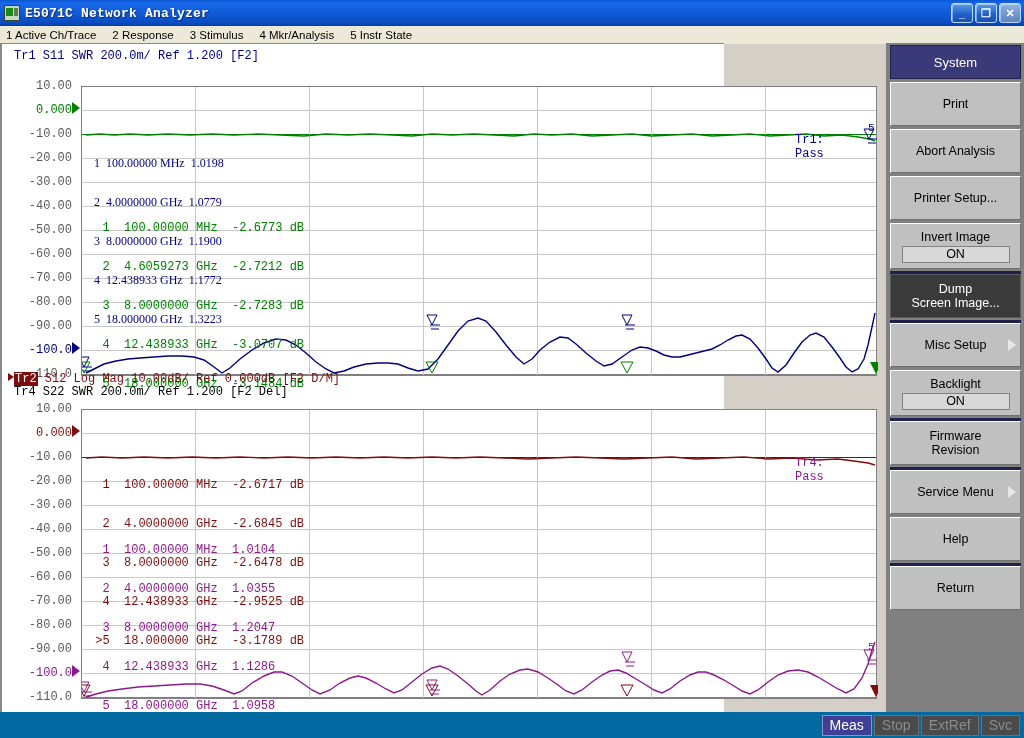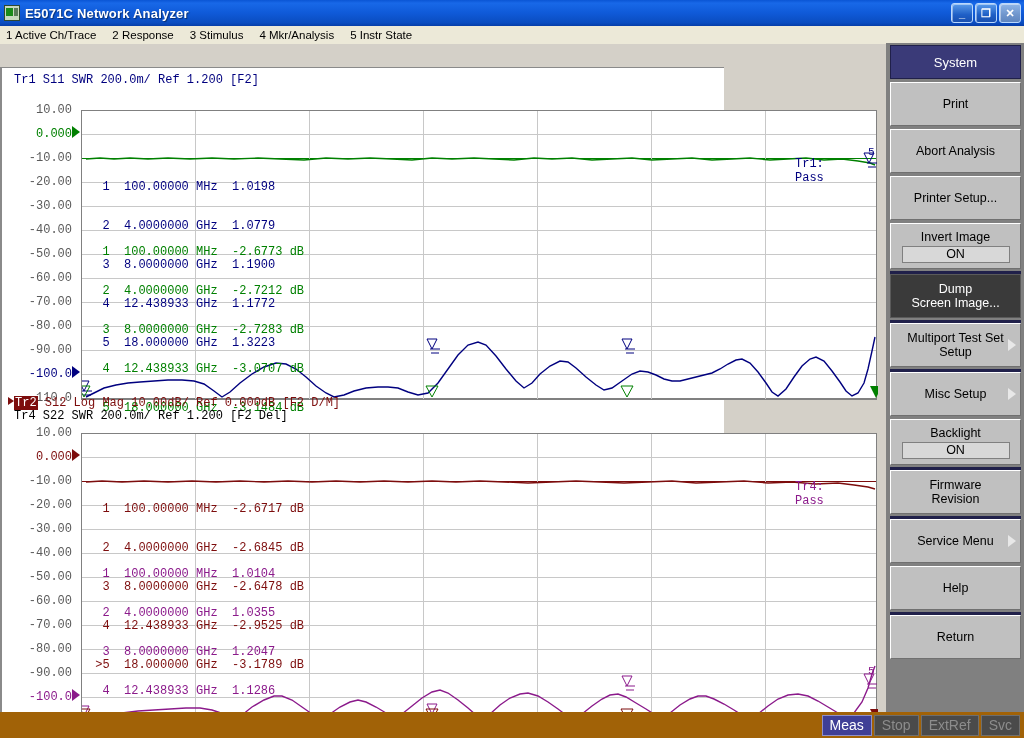--- a/index.html
+++ b/index.html
@@ -23,20 +23,21 @@
   }
   .title-icon:before{
     content:""; position:absolute; left:1px; top:2px; width:7px; height:8px; background:#1a8a1a;
   }
   .title-icon:after{
     content:""; position:absolute; left:9px; top:2px; width:4px; height:8px; background:#5a7a5a;
   }
   .title-text {
     color:#fff; font-size:13px; font-weight:bold; letter-spacing:.2px;
     text-shadow:1px 1px 1px rgba(0,0,0,.45);
+    font-family:Liberation Mono, monospace;
   }
   .winbtns { margin-left:auto; display:flex; gap:2px; padding-right:3px; }
   .wbtn {
     width:22px; height:20px; border:1px solid #b8d8ff; border-radius:3px;
     background:linear-gradient(180deg,#5a9ceb,#1f5fc6 60%,#1950b0);
     position:relative; box-shadow:inset 1px 1px 0 rgba(255,255,255,.45);
   }
   .wbtn.close { background:linear-gradient(180deg,#8fb6e8,#6f95cc 60%,#5f86c0); }
   .wbtn .g { position:absolute; inset:0; display:flex; align-items:center; justify-content:center;
              color:#fff; font-size:11px; font-weight:bold; line-height:1; }
@@ -47,21 +48,21 @@
     position:absolute; left:0; top:26px; width:1024px; height:18px;
     background:#ece9d8; display:flex; align-items:center;
     font-size:11.5px; color:#000;
   }
   .menubar .mi { padding:0 8px 0 8px; white-space:nowrap; line-height:17px; }
   .menubar .mi:first-child { padding-left:6px; }
 
   
   .canvas {
     position:absolute; left:0; top:43px; width:724px; height:669px;
-    background:#ffffff; border-left:2px solid #8a8a8a; border-top:1px solid #8a8a8a;margin-top:24px;
+    background:#ffffff; border-left:2px solid #8a8a8a; border-top:1px solid #8a8a8a;
   }
   .softpanel {
     position:absolute; left:886px; top:43px; width:138px; height:669px;
     background:#808080;
   }
 
   
   .ttl { position:absolute; font-family:"Liberation Mono", monospace; font-size:12px;
          white-space:pre; line-height:13px; }
   .sel-box { background:#7d0d0d; color:#ffffff; padding:0 1px; }
@@ -80,21 +81,21 @@
            border-top:6px solid transparent;border-bottom:6px solid transparent; }
 
   
   .mtable { position:absolute; font-family:"Liberation Mono", monospace; font-size:12px;
             line-height:13px; white-space:pre; }
   .mrow { white-space:pre; }
 
   .passlab { position:absolute; font-family:"Liberation Mono", monospace; font-size:12px; }
 
   .botbar {
-    position:absolute; left:0; top:712px; width:1024px; height:26px; background:#a16207;
+    position:absolute; left:0; top:712px; width:1024px; height:26px; background:#0369a1;
     display:flex; align-items:center; justify-content:flex-end; padding-right:4px; gap:2px;
   }
   .bb {
     font-size:14px; padding:1px 7px 2px; border:1px solid #6e6e6e;
     color:#8c8c8c; background:#4a4a4a; line-height:16px;
   }
   .bb.on { background:#3f3f96; color:#ffffff; border-color:#9090c8; }
 
   
   .sk-title {
@@ -215,30 +216,30 @@
           <path d="M350,286 l6,-11 l-12,0 z"></path>
           <path d="M545,286 l6,-11 l-12,0 z"></path>
         </g>
         <polygon points="788,275 800,275 794,287" fill="#008000"></polygon>
         <text x="346" y="298" fill="#008000" font-family="Liberation Mono, monospace" font-size="11">3</text>
         <text x="541" y="298" fill="#008000" font-family="Liberation Mono, monospace" font-size="11">4</text>
         <text x="786" y="44" fill="#00007f" font-family="Liberation Mono, monospace" font-size="11">5</text>
       </svg>
     </div>
 
-    <div class="mtable" style="left:86px; top:87px; color:#00007f;">
+    <div class="mtable" style="left:86px; top:87px; color:#00007f;font-family:Liberation Serif, serif;">
       <div class="mrow">  1  100.00000 MHz  1.0198</div>
       <div class="mrow">  2  4.0000000 GHz  1.0779</div>
       <div class="mrow">  3  8.0000000 GHz  1.1900</div>
       <div class="mrow">  4  12.438933 GHz  1.1772</div>
       <div class="mrow">  5  18.000000 GHz  1.3223</div>
     </div>
     <div class="mtable" style="left:86px; top:152px; color:#008000;text-align:center;">
       <div class="mrow">  1  100.00000 MHz  -2.6773 dB</div>
-      <div class="mrow">  2  4.0000000 GHz  -2.7212 dB</div>
+      <div class="mrow">  2  4.6059273 GHz  -2.7212 dB</div>
       <div class="mrow">  3  8.0000000 GHz  -2.7283 dB</div>
       <div class="mrow">  4  12.438933 GHz  -3.0707 dB</div>
       <div class="mrow">  5  18.000000 GHz  -3.1484 dB</div>
     </div>
 
     <div class="passlab" style="left:793px; top:89px; color:#00007f;">Tr1: Pass</div>
 
     <div class="ttl" style="left:6px; top:329px; color:#7d0d0d;"><span class="tri-left"></span><span class="sel-box">Tr2</span><span> S12 Log Mag 10.00dB/ Ref 0.000dB [F2 D/M]</span></div>
     <div class="ttl" style="left:12px; top:342px; color:#000000;">Tr4 S22 SWR 200.0m/ Ref 1.200 [F2 Del]</div>
 
@@ -337,25 +338,20 @@
         </div>
         <div class="sk sk-h46">
           <div>Invert Image</div>
           <div class="val">ON</div>
         </div>
         <div class="sk sk-h44 active sep">
           <div>Dump</div>
           <div>Screen Image...</div>
         </div>
         <div class="sk sk-h44 sep">
-          <div>Multiport Test Set</div>
-          <div>Setup</div>
-          <div class="arrow"></div>
-        </div>
-        <div class="sk sk-h44 sep">
           <div>Misc Setup</div>
           <div class="arrow"></div>
         </div>
         <div class="sk sk-h46">
           <div>Backlight</div>
           <div class="val">ON</div>
         </div>
         <div class="sk sk-h44 sep">
           <div>Firmware</div>
           <div>Revision</div>

